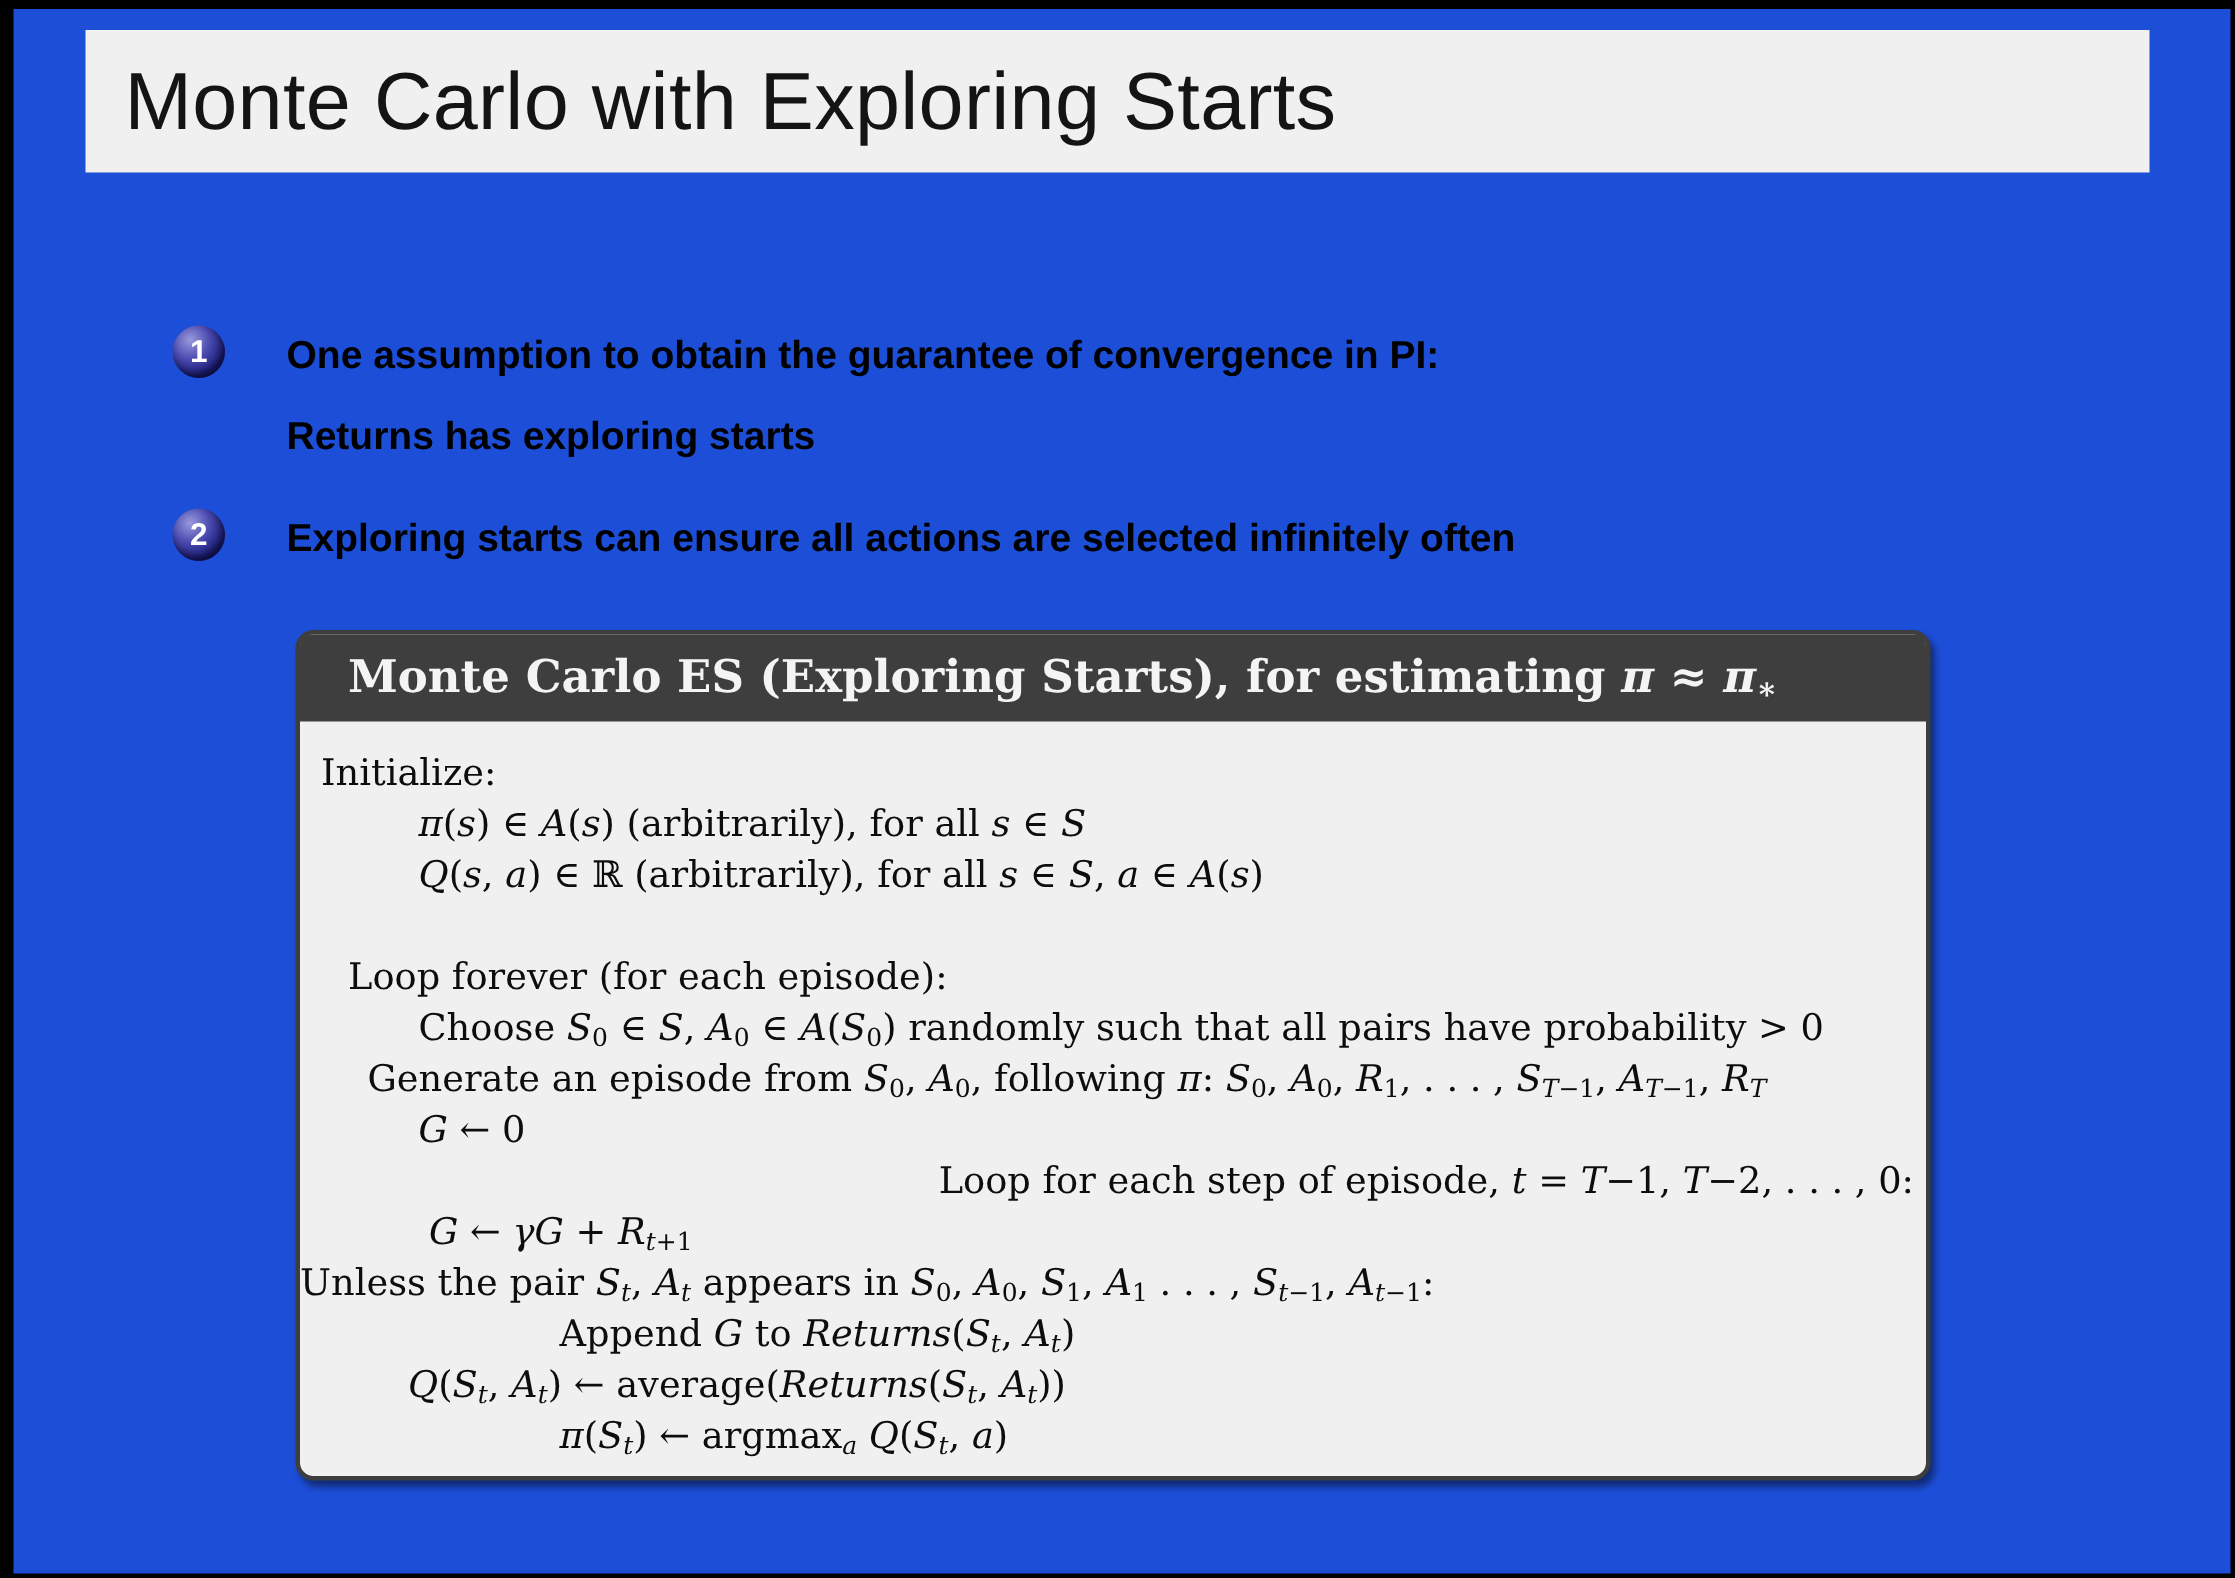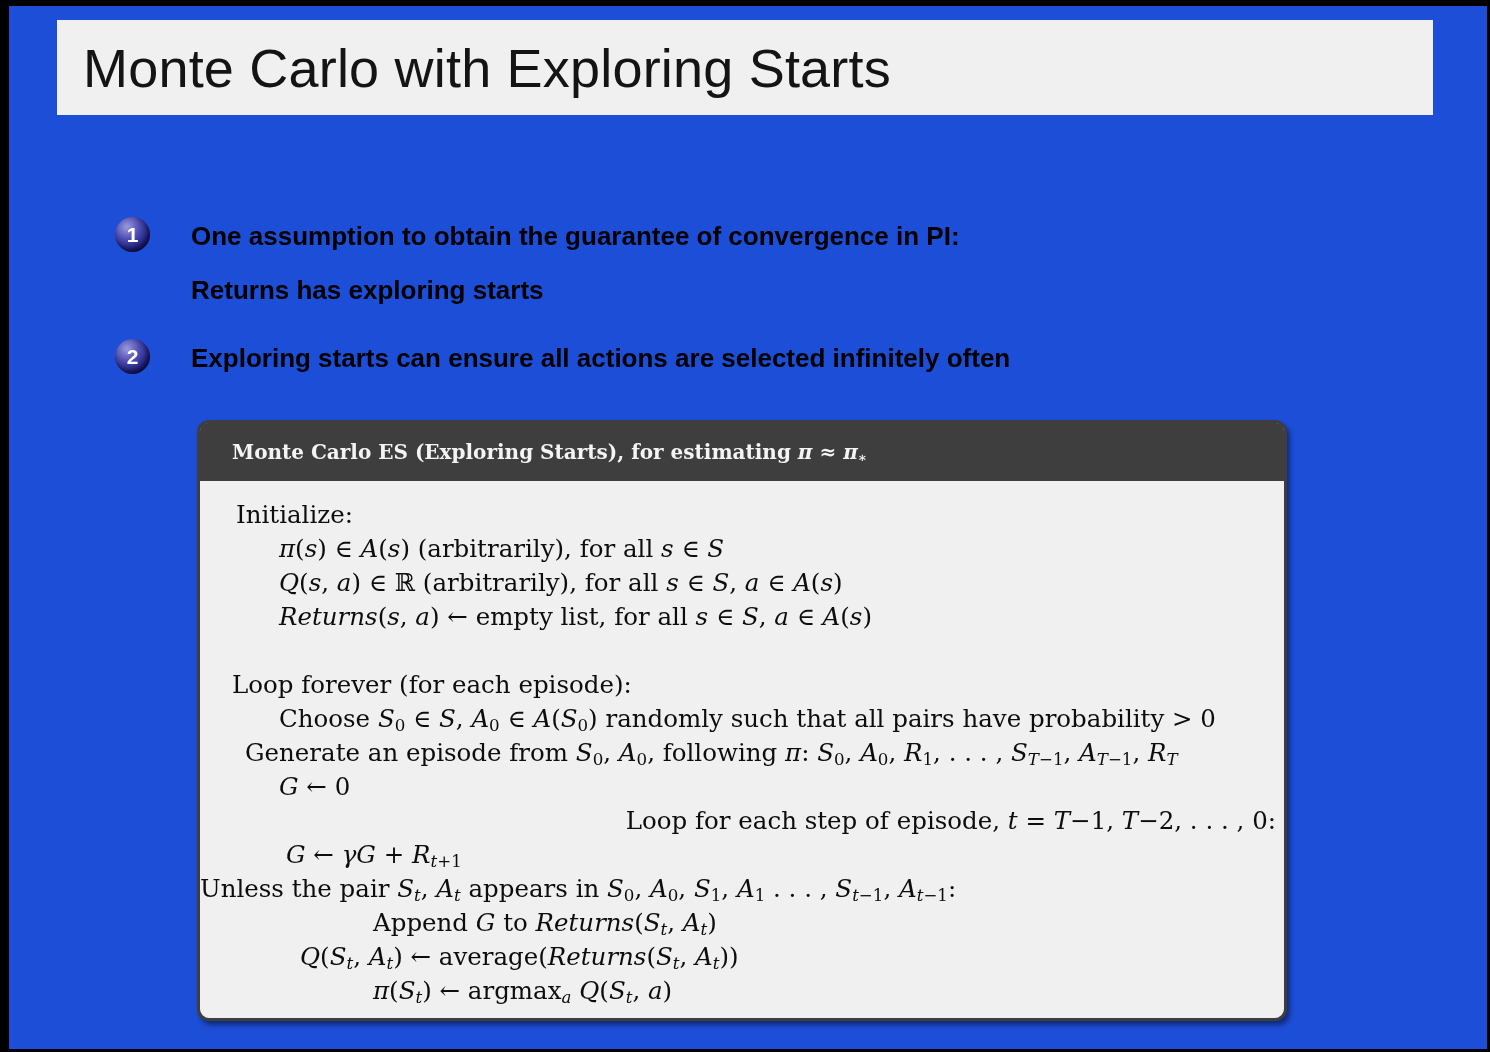--- a/index.html
+++ b/index.html
@@ -52,21 +52,21 @@
     border-radius:12px;
     background:var(--block-body-bg, #f0f0f0);
     box-shadow: 3px 4px 5px rgba(0,0,0,0.45);
   }
   .algo-header {
     background:var(--block-header-bg, #3e3e3e);
     color:#f4f4f4;
     border-radius:8px 8px 0 0;
     font-family:"DejaVu Serif", serif;
     font-weight:bold;
-    font-size:20px;
+    font-size:30px;
     padding:12px 10px 12px 32px;
     line-height:34px;
   }
   .algo-body {
     padding:17px 8px 10px 0;
   }
   .algo-line {
     font-family:"DejaVu Serif", serif;
     font-size:24.5px; line-height:34px; color:#0d0d0d;
     white-space:nowrap;
@@ -103,30 +103,29 @@
       <div class="bullet-text">
         <div>Exploring starts can ensure all actions are selected infinitely often</div>
       </div>
     </div>
 
   </div>
 
   <div class="algo">
     <div class="algo-header">Monte Carlo ES (Exploring Starts), for estimating <i>π</i> ≈ <i>π</i><sub>∗</sub></div>
     <div class="algo-body">
-        <div class="algo-line" style="padding-left: 36px;">Initialize:</div>
+        <div class="algo-line" style="padding-left: 14px;">Initialize:</div>
         <div class="algo-line" style="padding-left: 79px;"><i>π</i>(<i>s</i>) ∈ <i>A</i>(<i>s</i>) (arbitrarily), for all <i>s</i> ∈ <i>S</i></div>
         <div class="algo-line" style="padding-left: 79px;"><i>Q</i>(<i>s</i>, <i>a</i>) ∈ ℝ (arbitrarily), for all <i>s</i> ∈ <i>S</i>, <i>a</i> ∈ <i>A</i>(<i>s</i>)</div>
-        <div class="algo-line" style="padding-left: 79px;"><i>Returns</i>(<i>s</i>, <i>a</i>) ← empty list, for all <i>s</i> ∈ <i>S</i>, <i>a</i> ∈ <i>A</i>(<i>s</i>)</div>
         <div class="algo-line gap" style="padding-left: 32px;">Loop forever (for each episode):</div>
         <div class="algo-line" style="padding-left: 79px;">Choose <i>S</i><sub>0</sub> ∈ <i>S</i>, <i>A</i><sub>0</sub> ∈ <i>A</i>(<i>S</i><sub>0</sub>) randomly such that all pairs have probability &gt; 0</div>
         <div class="algo-line" style="padding-left: 45px;">Generate an episode from <i>S</i><sub>0</sub>, <i>A</i><sub>0</sub>, following <i>π</i>: <i>S</i><sub>0</sub>, <i>A</i><sub>0</sub>, <i>R</i><sub>1</sub>, . . . , <i>S</i><sub><i>T</i>−1</sub>, <i>A</i><sub><i>T</i>−1</sub>, <i>R</i><sub><i>T</i></sub></div>
         <div class="algo-line" style="padding-left: 79px;"><i>G</i> ← 0</div>
         <div class="algo-line" style="padding-left: 79px; text-align: right;">Loop for each step of episode, <i>t</i> = <i>T</i>−1, <i>T</i>−2, . . . , 0:</div>
         <div class="algo-line" style="padding-left: 86px;"><i>G</i> ← <i>γG</i> + <i>R</i><sub><i>t</i>+1</sub></div>
         <div class="algo-line" style="">Unless the pair <i>S</i><sub><i>t</i></sub>, <i>A</i><sub><i>t</i></sub> appears in <i>S</i><sub>0</sub>, <i>A</i><sub>0</sub>, <i>S</i><sub>1</sub>, <i>A</i><sub>1</sub> . . . , <i>S</i><sub><i>t</i>−1</sub>, <i>A</i><sub><i>t</i>−1</sub>:</div>
         <div class="algo-line" style="padding-left: 173px;">Append <i>G</i> to <i>Returns</i>(<i>S</i><sub><i>t</i></sub>, <i>A</i><sub><i>t</i></sub>)</div>
-        <div class="algo-line" style="padding-left: 100px;"><i>Q</i>(<i>S</i><sub><i>t</i></sub>, <i>A</i><sub><i>t</i></sub>) ← average(<i>Returns</i>(<i>S</i><sub><i>t</i></sub>, <i>A</i><sub><i>t</i></sub>))</div>
+        <div class="algo-line" style="padding-left: 72px;"><i>Q</i>(<i>S</i><sub><i>t</i></sub>, <i>A</i><sub><i>t</i></sub>) ← average(<i>Returns</i>(<i>S</i><sub><i>t</i></sub>, <i>A</i><sub><i>t</i></sub>))</div>
         <div class="algo-line" style="padding-left: 173px;"><i>π</i>(<i>S</i><sub><i>t</i></sub>) ← argmax<sub><i>a</i></sub> <i>Q</i>(<i>S</i><sub><i>t</i></sub>, <i>a</i>)</div>
       </div>
   </div>
 
 </div>
 
 </body></html>

